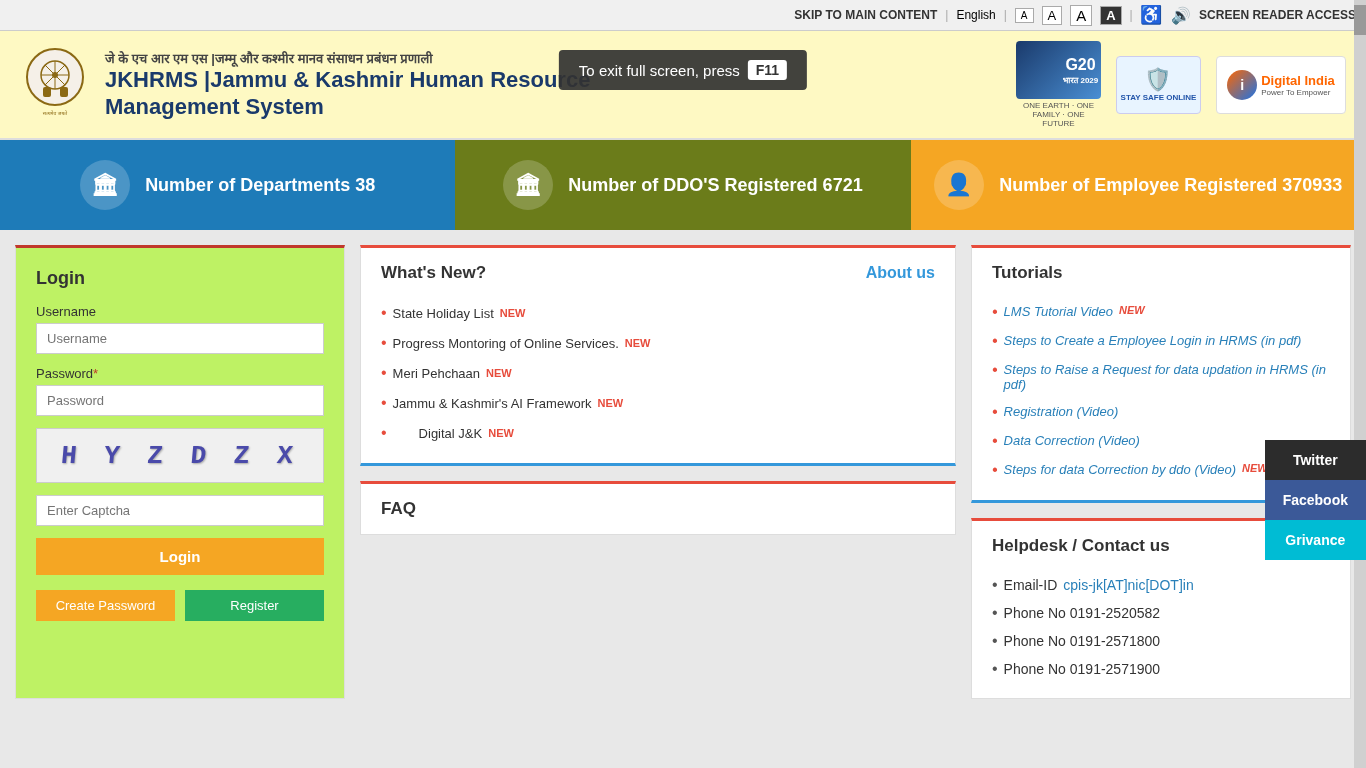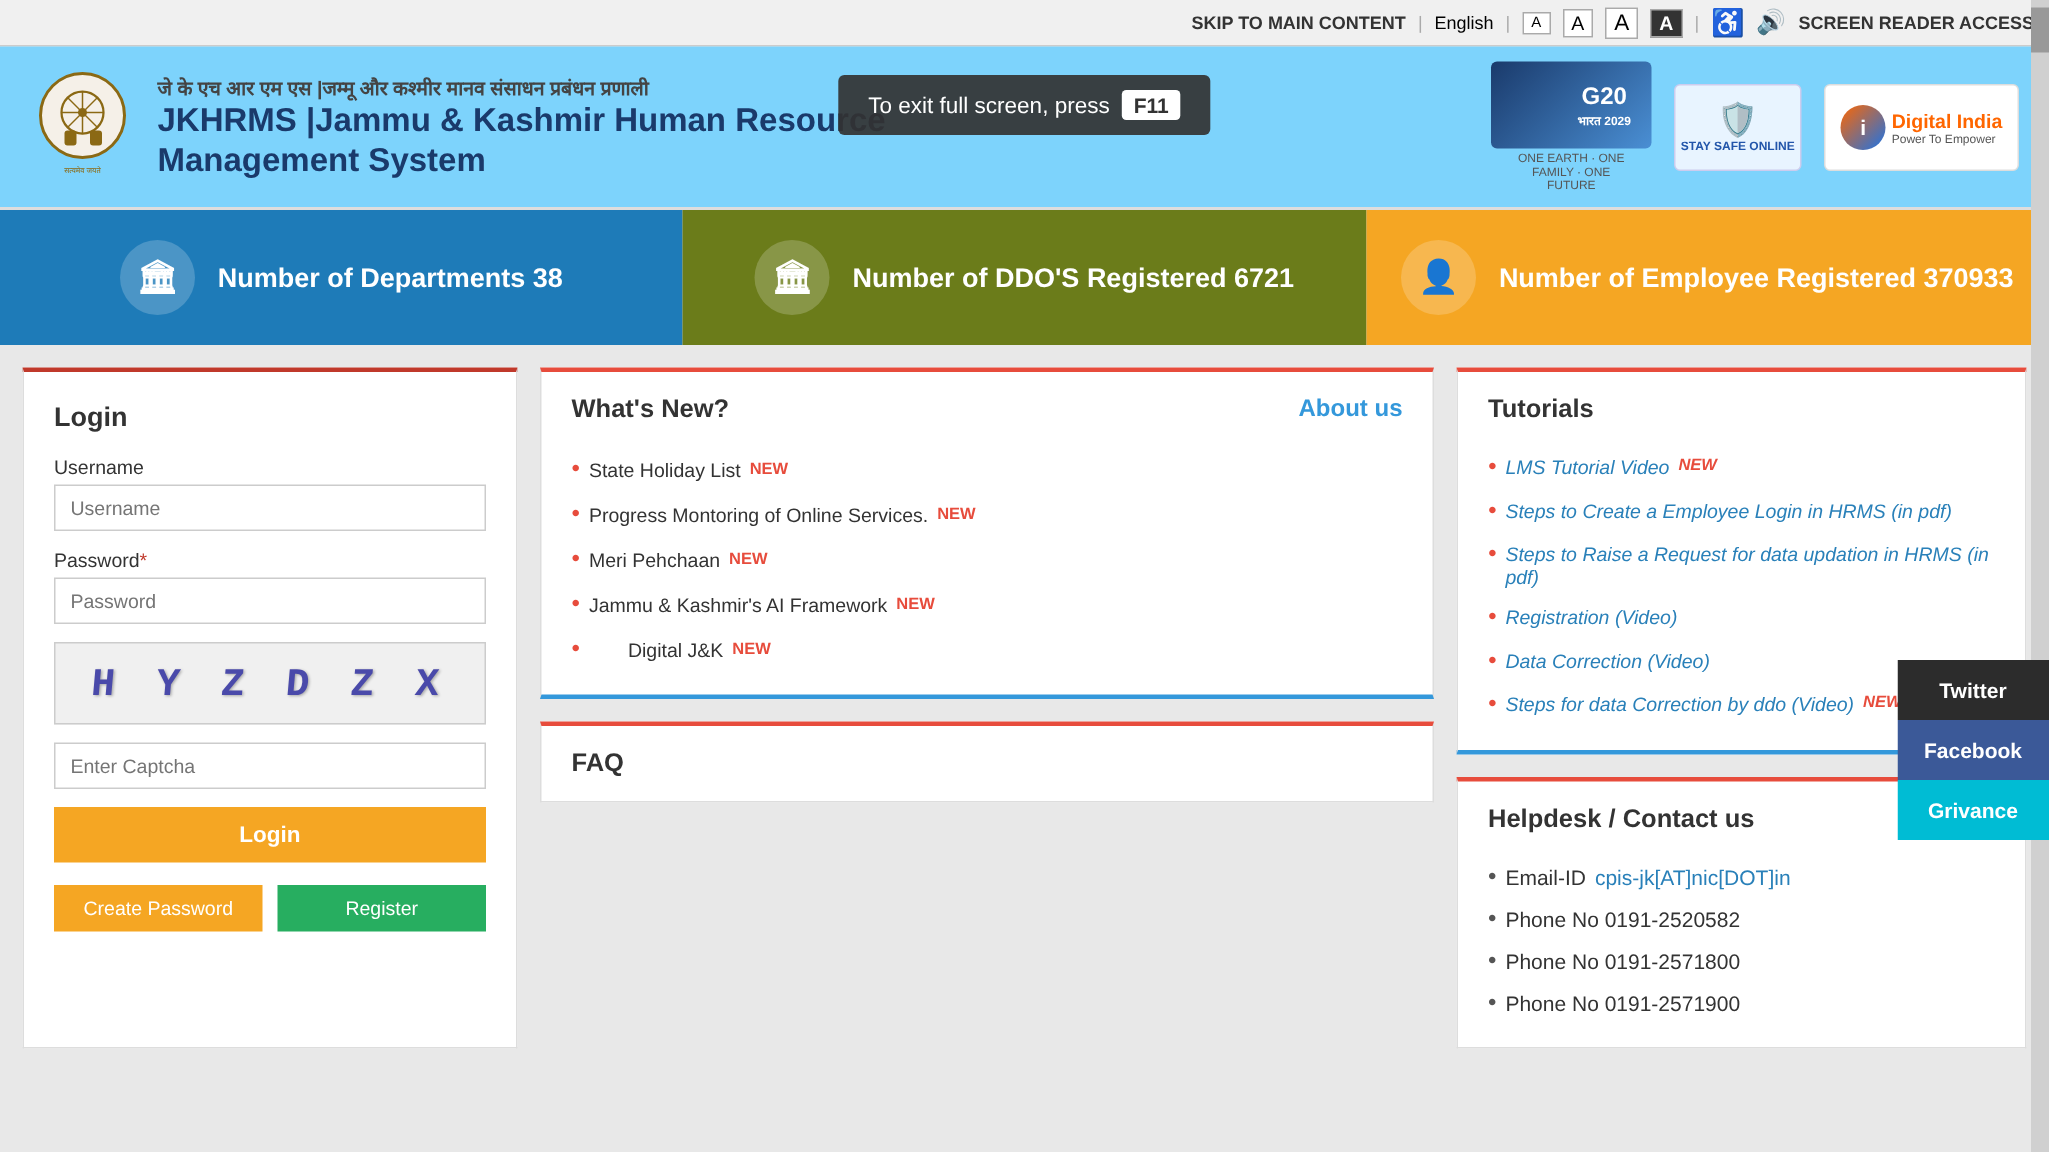--- a/index.html
+++ b/index.html
@@ -30,21 +30,21 @@
       font-size: 12px;
     }
     .font-btn.active {
       background: #333;
       color: #fff;
     }
     .separator { color: #aaa; }
 
     
     .header {
-      background: #7dd3fc;
+      background: #fef9c3;
       padding: 10px 20px;
       display: flex;
       align-items: center;
       justify-content: space-between;
       border-bottom: 2px solid #ddd;
     }
     .header-left {
       display: flex;
       align-items: center;
       gap: 15px;
@@ -140,21 +140,21 @@
     
     .main-content {
       display: flex;
       gap: 0;
       padding: 15px;
       background: #e8e8e8;
     }
 
     
     .login-panel {
-      background: #ffffff;
+      background: #bef264;
       border: 1px solid #ddd;
       border-top: 3px solid #c0392b;
       padding: 20px;
       width: 330px;
       min-width: 330px;
     }
     .login-title {
       font-size: 18px;
       font-weight: bold;
       margin-bottom: 15px;
@@ -427,21 +427,21 @@
     <div class="header-text">
       <div class="hindi">जे के एच आर एम एस |जम्मू और कश्मीर मानव संसाधन प्रबंधन प्रणाली</div>
       <div class="title-en">
         JKHRMS |Jammu &amp; Kashmir Human Resource<br>Management System
       </div>
     </div>
   </div>
   <div class="header-logos">
 
     <div class="logo-box">
-      <div style="width:107px;height:58px;background:linear-gradient(135deg,#1a3a6b,#4a8fd4);border-radius:4px;display:flex;flex-direction:column;align-items:center;justify-content:center;color:#fff;font-weight:bold;font-size:16px;padding-left:44px;">
+      <div style="width:85px;height:58px;background:linear-gradient(135deg,#1a3a6b,#4a8fd4);border-radius:4px;display:flex;flex-direction:column;align-items:center;justify-content:center;color:#fff;font-weight:bold;font-size:16px;padding-left:44px;">
         <span>G20</span>
         <span style="font-size:8px;text-align:center;">भारत 2029</span>
       </div>
       <span style="font-size:8px;color:#555;text-align:center;max-width:85px;margin-top:2px;">ONE EARTH · ONE FAMILY · ONE FUTURE</span>
     </div>
 
     <div class="logo-box">
       <div style="width:85px;height:58px;background:#e8f4ff;border-radius:4px;border:1px solid #cce;display:flex;flex-direction:column;align-items:center;justify-content:center;">
         <span style="font-size:22px;">🛡️</span>
         <span style="font-size:8px;color:#2255aa;font-weight:bold;text-align:center;">STAY SAFE ONLINE</span>

